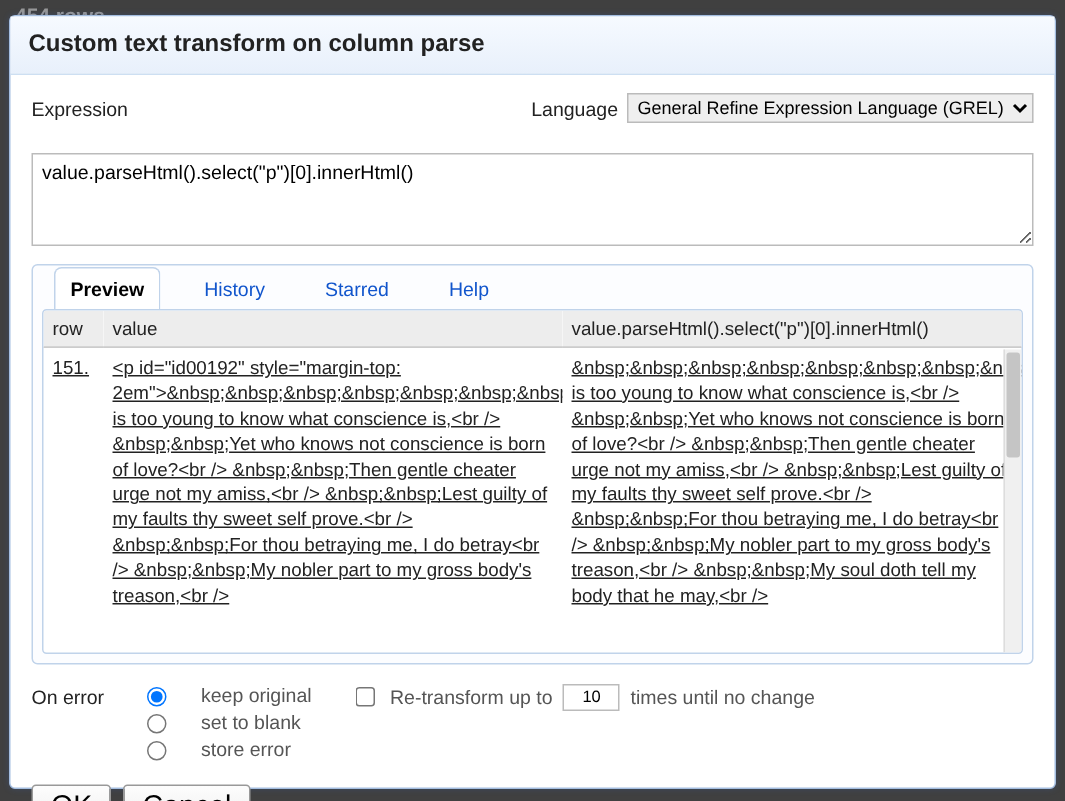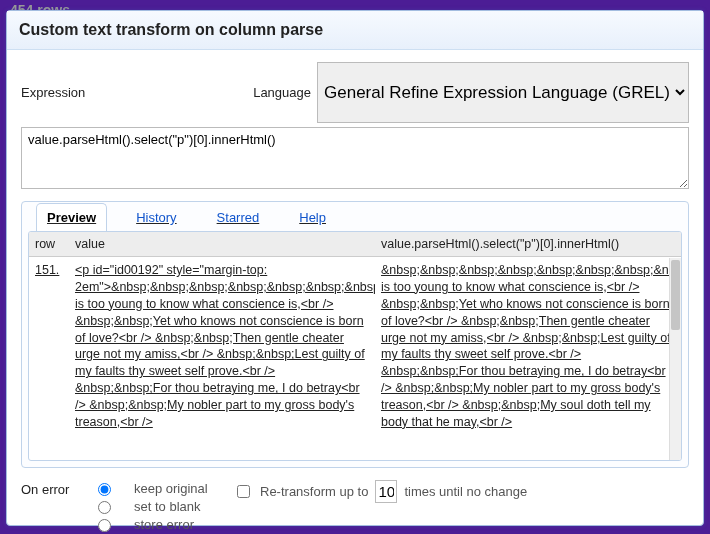--- a/index.html
+++ b/index.html
@@ -6,21 +6,21 @@
   body {
     margin: 0;
     font-family: Arial, Helvetica, sans-serif;
     font-size: 13px;
     background: #e8e8e8;
     color: #222;
   }
   .backdrop {
     width: 710px;
     height: 534px;
-    background: #4c1d95;
+    background: #404040;
     position: relative;
     overflow: hidden;
   }
   .bg-text {
     position: absolute;
     top: 2px;
     left: 10px;
     color: #999;
     font-weight: bold;
     font-size: 14px;
@@ -43,28 +43,28 @@
     font-size: 16px;
     font-weight: bold;
     color: #222;
   }
   .dialog-body {
     padding: 12px 14px 8px 14px;
   }
   .row-lang {
     display: flex;
     align-items: center;
-    margin-bottom: 4px;
+    margin-bottom: 20px;
   }
   .row-lang .expr-label { flex: 0 0 auto; }
   .row-lang .spacer { flex: 1 1 auto; }
   .row-lang .lang-label { margin-right: 6px; }
   .lang-select {
-    font-size: 17px;
-    padding: 19px 2px;
+    font-size: 12px;
+    padding: 1px 2px;
     background: #efefef;
     border: 1px solid #bbb;
   }
   .expr-wrap {
     display: flex;
     align-items: flex-start;
     gap: 10px;
   }
   textarea.expr {
     flex: 1 1 auto;
@@ -88,21 +88,20 @@
     margin-top: 12px;
     padding: 0 6px 6px 6px;
     background: #fcfdff;
   }
   .tabs {
     display: flex;
     gap: 18px;
     padding: 0 0 0 8px;
     position: relative;
     top: -1px;
-    text-decoration: underline;
   }
   .tab {
     padding: 6px 10px 6px 10px;
     color: #1155cc;
     cursor: pointer;
     font-size: 13px;
     border: 1px solid transparent;
     border-bottom: none;
     position: relative;
     top: 2px;
@@ -170,24 +169,25 @@
     display: flex;
     align-items: flex-start;
     margin-top: 12px;
     font-size: 13px;
   }
   .opt-label { width: 72px; padding-top: 2px; }
   .radio-col { width: 140px; }
   .radio-col label { display: flex; align-items: center; gap: 20px; margin-bottom: 2px; color: #555; }
   .retrans { display: flex; align-items: center; gap: 7px; color: #555; }
   .retrans input[type="text"] {
-    width: 22px;
+    width: 38px;
+    text-align: center;
     border: 1px solid #bbb;
     padding: 2px 2px;
-    font-size: 15px;
+    font-size: 11px;
   }
   .dialog-footer {
     padding: 6px 14px 12px 14px;
   }
   button.btn {
     font-size: 19px;
     padding: 3px 12px;
     border: 1px solid #999;
     border-radius: 3px;
     background: linear-gradient(#fdfdfd, #ededed);

